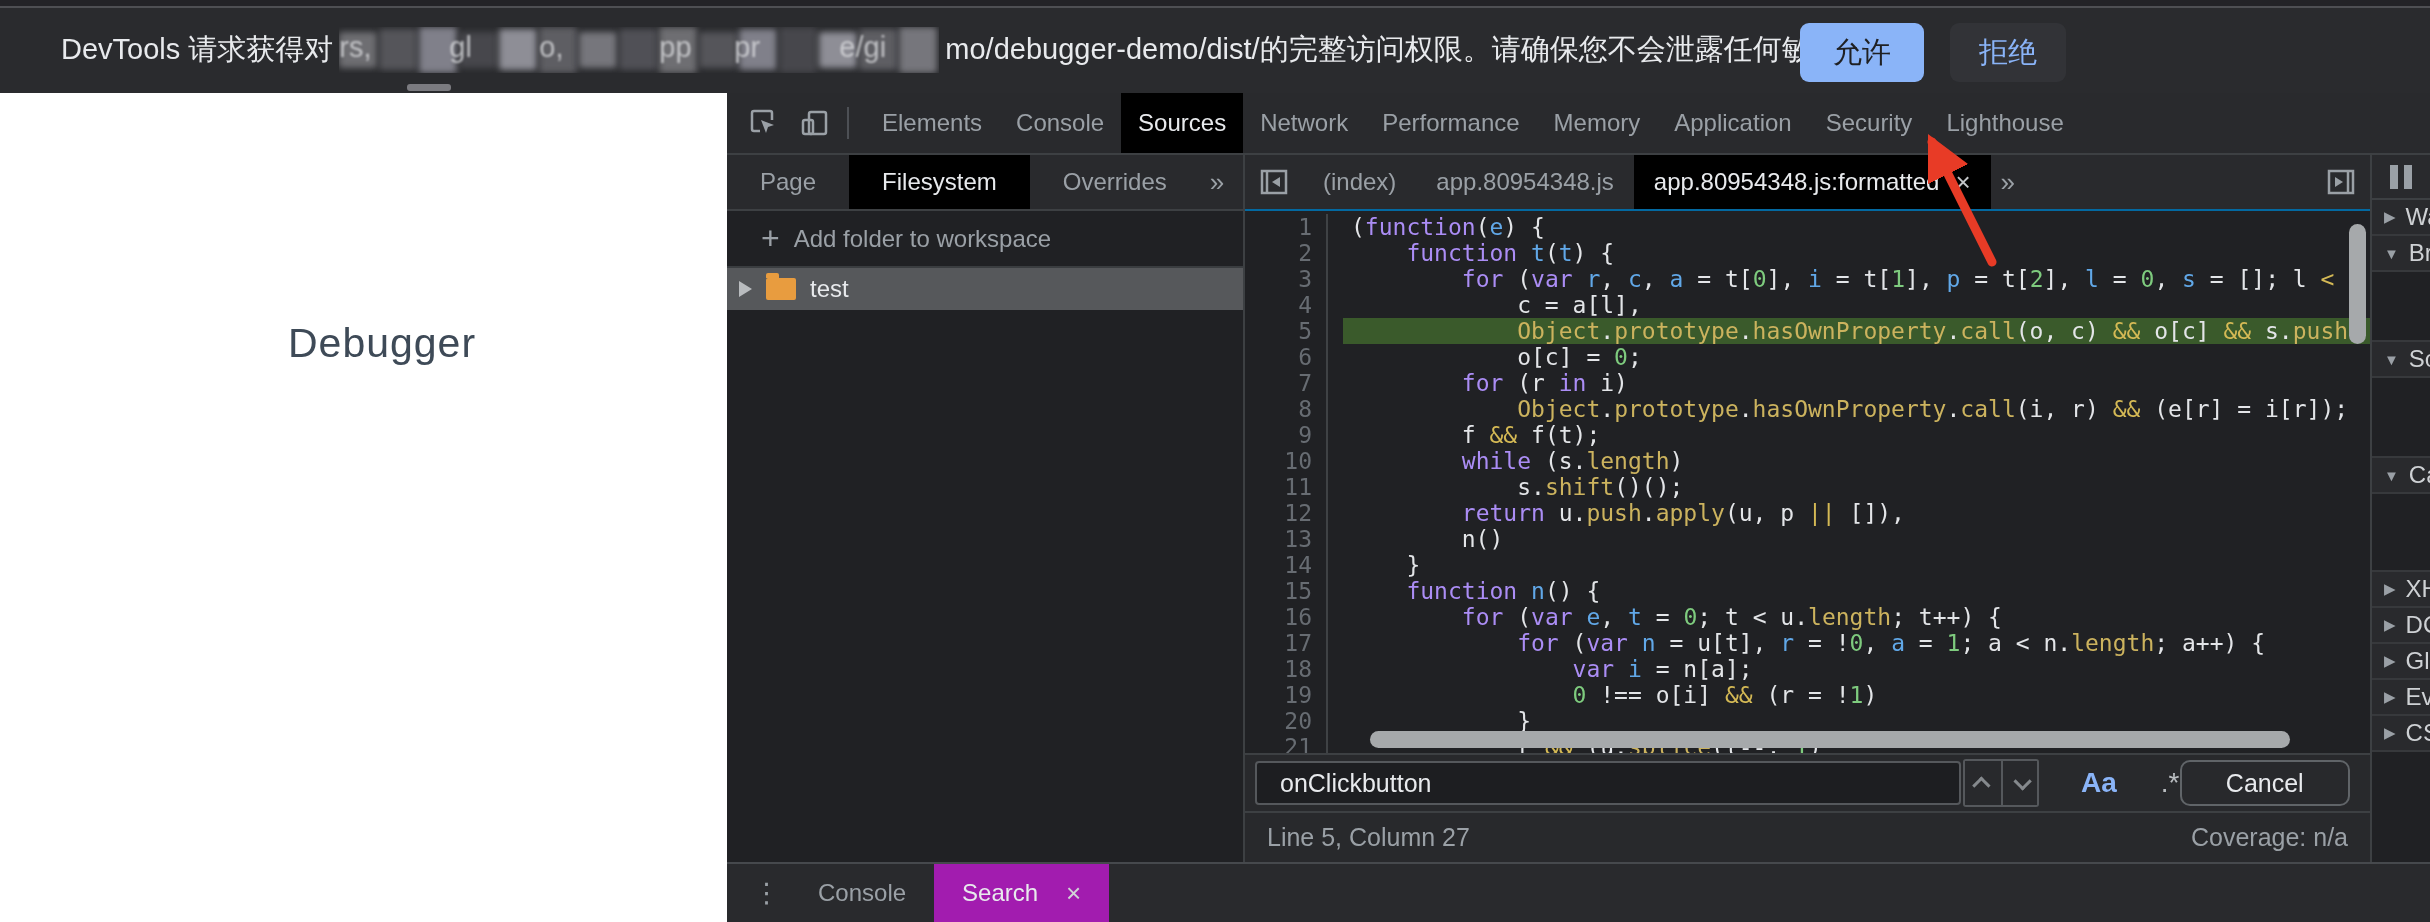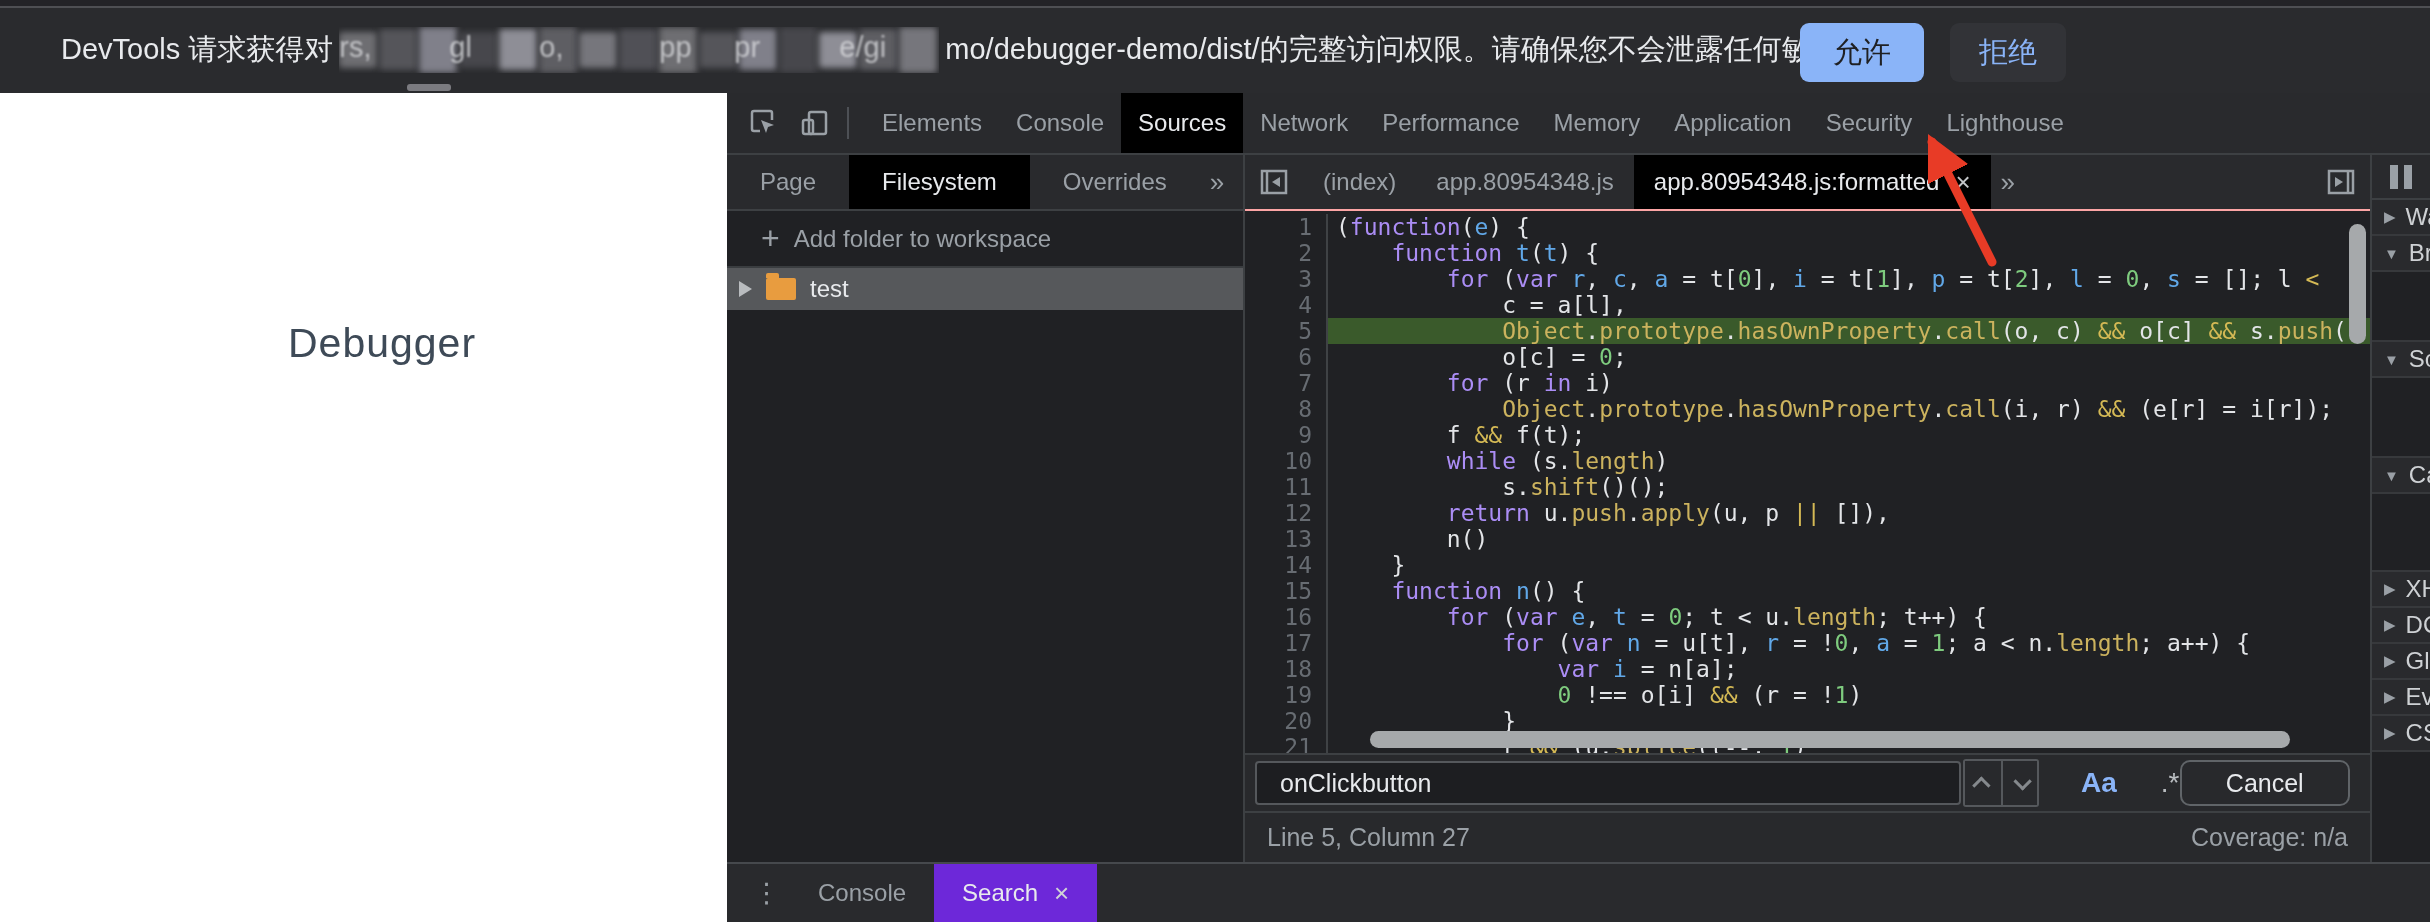--- a/index.html
+++ b/index.html
@@ -51,33 +51,33 @@
   #add-folder .plus { font-size:32px; margin-right:14px; color:#9aa0a6; }
   #tree-row { height:42px; background:#56585b; display:flex; align-items:center; padding-left:12px;
     color:#e8eaed; }
   .tri-right { width:0; height:0; border-left:13px solid #b9bcbf; border-top:8px solid transparent;
     border-bottom:8px solid transparent; margin-right:14px; }
   .folder { position:relative; width:30px; height:22px; background:#e89c3f; border-radius:2px; margin-right:14px; }
   .folder::before { content:""; position:absolute; left:0; top:-5px; width:13px; height:5px;
     background:#e89c3f; border-radius:2px 2px 0 0; }
   
   #editor-col { position:absolute; left:518px; top:62px; width:1125px; height:707px; }
-  #editor-tabs { height:56px; background:#292a2d; border-bottom:2px solid #fca5a5;
+  #editor-tabs { height:56px; background:#292a2d; border-bottom:2px solid #0369a1;
     display:flex; align-items:center; }
   .ed-icon { width:34px; height:34px; margin:0 12px; flex:0 0 auto; }
   .ed-tab { height:54px; line-height:54px; padding:0 20px; white-space:nowrap; }
   .ed-tab.active { background:#000000; color:#e8eaed; display:flex; align-items:center; gap:16px; }
   .ed-tab .x { color:#c3c6c9; font-size:26px; }
   #sidebar-toggle { margin-left:auto; margin-right:12px; }
   #code-area { position:absolute; left:0; top:56px; width:1125px; height:542px; overflow:hidden;
     font-family:"DejaVu Sans Mono", monospace; font-size:23px; line-height:26px; padding-top:3px; }
   .code-line { display:flex; height:26px; white-space:pre; }
   .gutter { flex:0 0 83px; text-align:right; padding-right:14px; color:#676c72;
     border-right:2px solid #3f4245; }
-  .code-text { flex:1; padding-left:8px; color:#e3e5e8; overflow:hidden; }
+  .code-text { flex:1; padding-left:8px; color:#e3e5e8; overflow:hidden;margin-left:15px; }
   .code-line.hl .code-text { background:#3a5a2b; }
   .t-kw { color:#ab8df5; } .t-def { color:#61a8e8; } .t-num { color:#7ecb7e; }
   .t-prop { color:#ccb35e; } .t-op { color:#d4b955; } .t-pl { color:#e3e5e8; }
   #h-scrollbar { position:absolute; left:125px; bottom:5px; width:920px; height:17px;
     background:#a6a9ab; border-radius:9px; }
   #v-scrollbar { position:absolute; right:4px; top:13px; width:17px; height:120px;
     background:#a6a9ab; border-radius:9px; }
   
   #search-bar { position:absolute; left:0; top:598px; width:1125px; height:58px; background:#28292c;
     border-top:2px solid #3d4043; display:flex; align-items:center; padding:0 10px; }
@@ -107,21 +107,21 @@
   .sect-head { height:36px; background:#292a2d; border-bottom:2px solid #37393c;
     display:flex; align-items:center; padding-left:12px; gap:10px; white-space:nowrap; overflow:hidden; }
   .sect-head .arr { font-size:15px; color:#9aa0a6; flex:0 0 auto; }
   .sect-head .lbl { color:#ced1d4; font-size:24px; }
   .sect-content { background:#202124; border-bottom:2px solid #37393c; }
   
   #drawer { position:absolute; left:0; top:769px; width:1703px; height:60px; background:#292a2d;
     border-top:2px solid #46494d; display:flex; align-items:center; }
   #drawer .kebab2 { margin-left:26px; margin-right:10px; font-size:27px; color:#9aa0a6; }
   .drawer-tab { height:58px; line-height:58px; padding:0 28px; white-space:nowrap; }
-  .drawer-tab.active { background:#6d28d9; color:#e8eaed; display:flex; align-items:center; gap:16px; }
+  .drawer-tab.active { background:#a21caf; color:#e8eaed; display:flex; align-items:center; gap:28px; }
   .drawer-tab .x { color:#d0d3d6; font-size:26px; }
   
   #arrow-overlay { position:absolute; left:0; top:0; width:2430px; height:922px; pointer-events:none; }
   svg .ic { stroke:#9aa0a6; stroke-width:2.5; fill:none; }
 </style>
 </head>
 <body>
 
 <div id="root">
 

